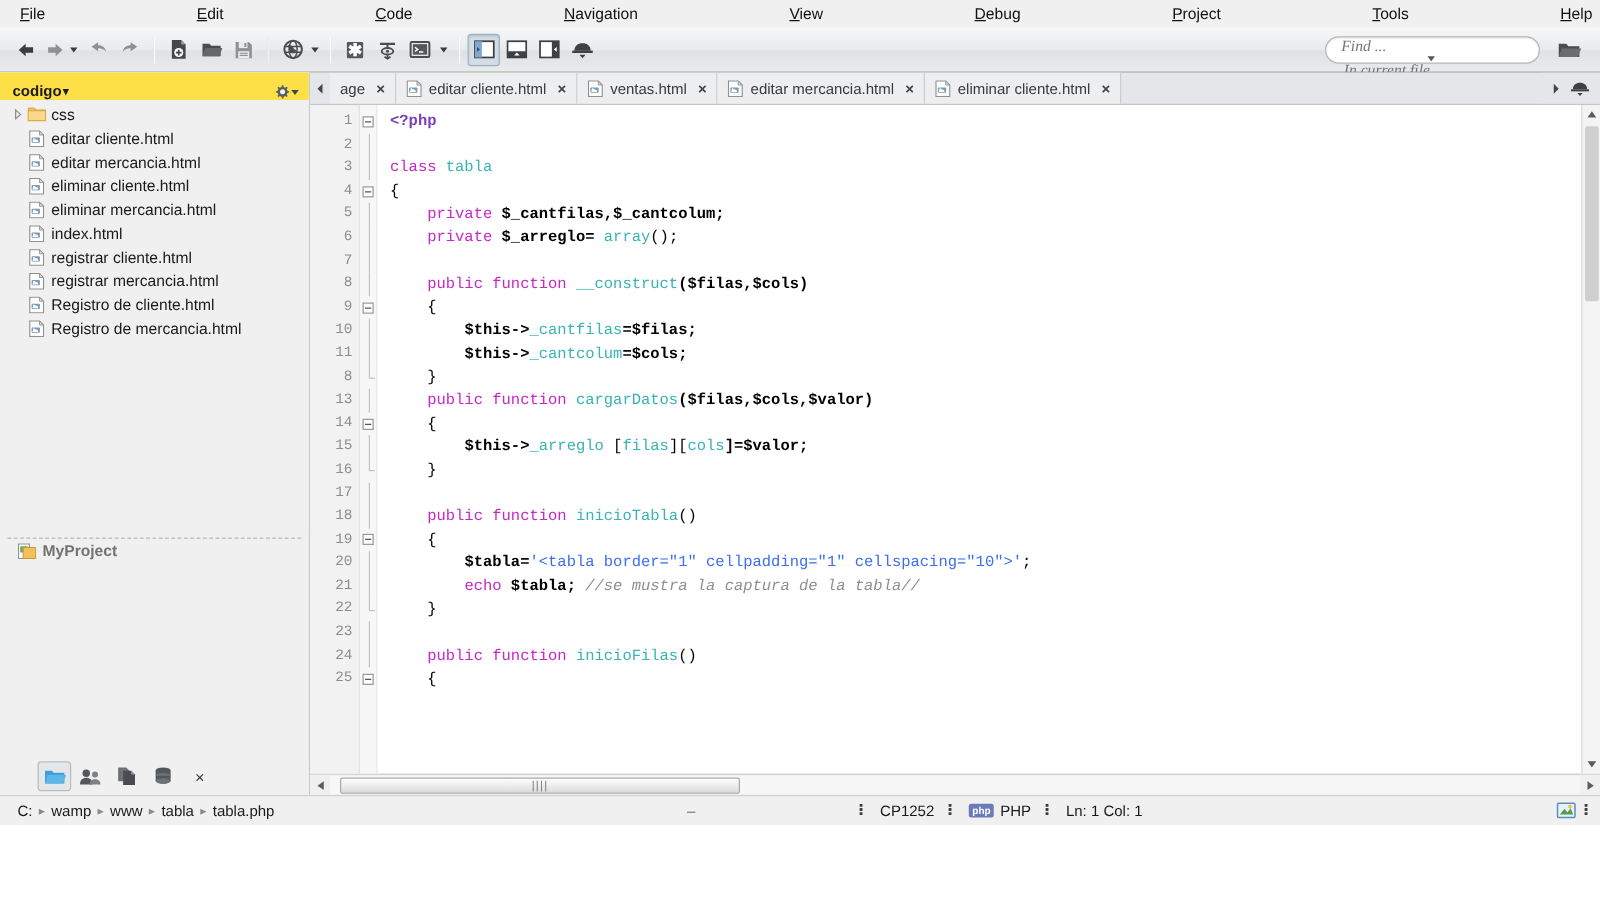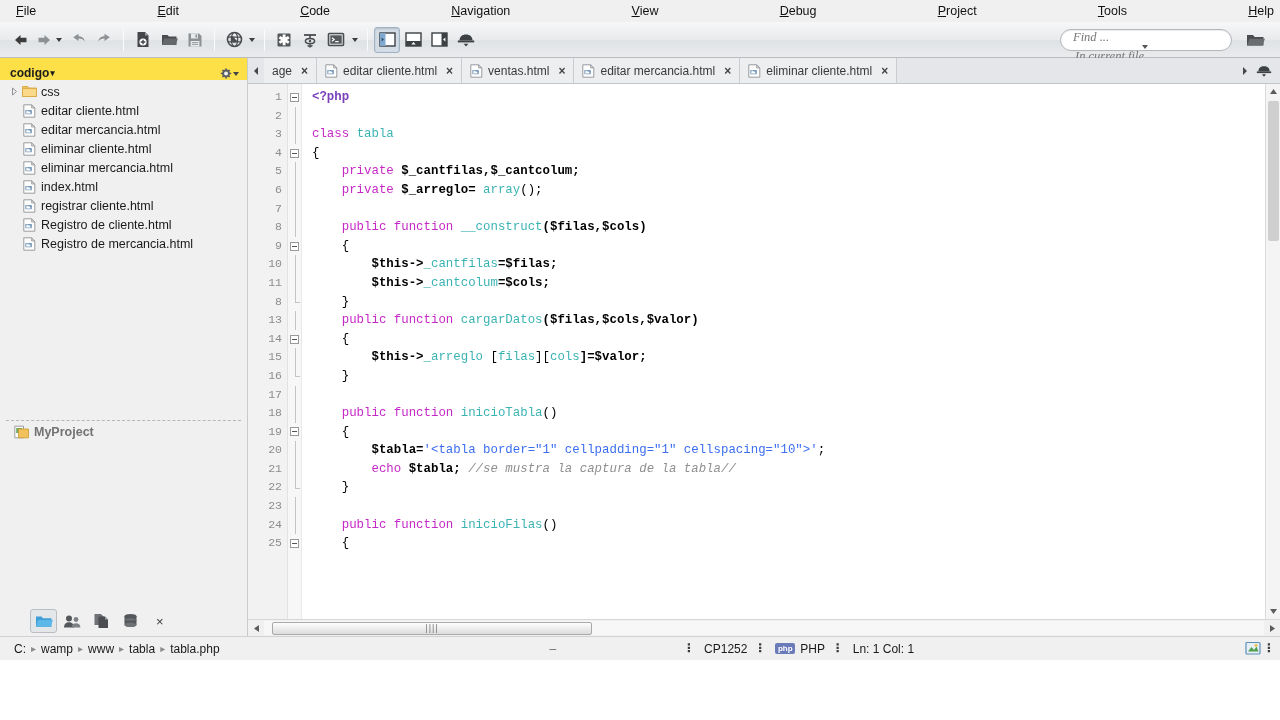--- a/index.html
+++ b/index.html
@@ -643,20 +643,32 @@
             <span class="ico">
               <svg width="13" height="14" viewBox="0 0 13 14">
                 <path d="M0.8 0.8 L8.6 0.8 L11.8 4 L11.8 13.2 L0.8 13.2 Z" fill="#fdfdfd" stroke="#8f9295" stroke-width="0.9"></path>
                 <path d="M8.6 0.8 L8.6 4 L11.8 4 Z" fill="#d6d8da" stroke="#8f9295" stroke-width="0.7"></path>
                 <rect x="2.3" y="6" width="6.6" height="4.2" rx="0.6" fill="#7a9cbc"></rect>
                 <path d="M3 9.6 a2.3 2.3 0 0 1 4.6 0 z" fill="#ffffff"></path>
                 <circle cx="4.1" cy="7.3" r="0.75" fill="#ffffff"></circle>
               </svg>
             </span>
             <span class="lbl">registrar cliente.html</span>
+          </div>
+          <div class="row file">
+            <span class="ico">
+              <svg width="13" height="14" viewBox="0 0 13 14">
+                <path d="M0.8 0.8 L8.6 0.8 L11.8 4 L11.8 13.2 L0.8 13.2 Z" fill="#fdfdfd" stroke="#8f9295" stroke-width="0.9"></path>
+                <path d="M8.6 0.8 L8.6 4 L11.8 4 Z" fill="#d6d8da" stroke="#8f9295" stroke-width="0.7"></path>
+                <rect x="2.3" y="6" width="6.6" height="4.2" rx="0.6" fill="#7a9cbc"></rect>
+                <path d="M3 9.6 a2.3 2.3 0 0 1 4.6 0 z" fill="#ffffff"></path>
+                <circle cx="4.1" cy="7.3" r="0.75" fill="#ffffff"></circle>
+              </svg>
+            </span>
+            <span class="lbl">registrar mercancia.html</span>
           </div>
           <div class="row file">
             <span class="ico">
               <svg width="13" height="14" viewBox="0 0 13 14">
                 <path d="M0.8 0.8 L8.6 0.8 L11.8 4 L11.8 13.2 L0.8 13.2 Z" fill="#fdfdfd" stroke="#8f9295" stroke-width="0.9"></path>
                 <path d="M8.6 0.8 L8.6 4 L11.8 4 Z" fill="#d6d8da" stroke="#8f9295" stroke-width="0.7"></path>
                 <rect x="2.3" y="6" width="6.6" height="4.2" rx="0.6" fill="#7a9cbc"></rect>
                 <path d="M3 9.6 a2.3 2.3 0 0 1 4.6 0 z" fill="#ffffff"></path>
                 <circle cx="4.1" cy="7.3" r="0.75" fill="#ffffff"></circle>
               </svg>

